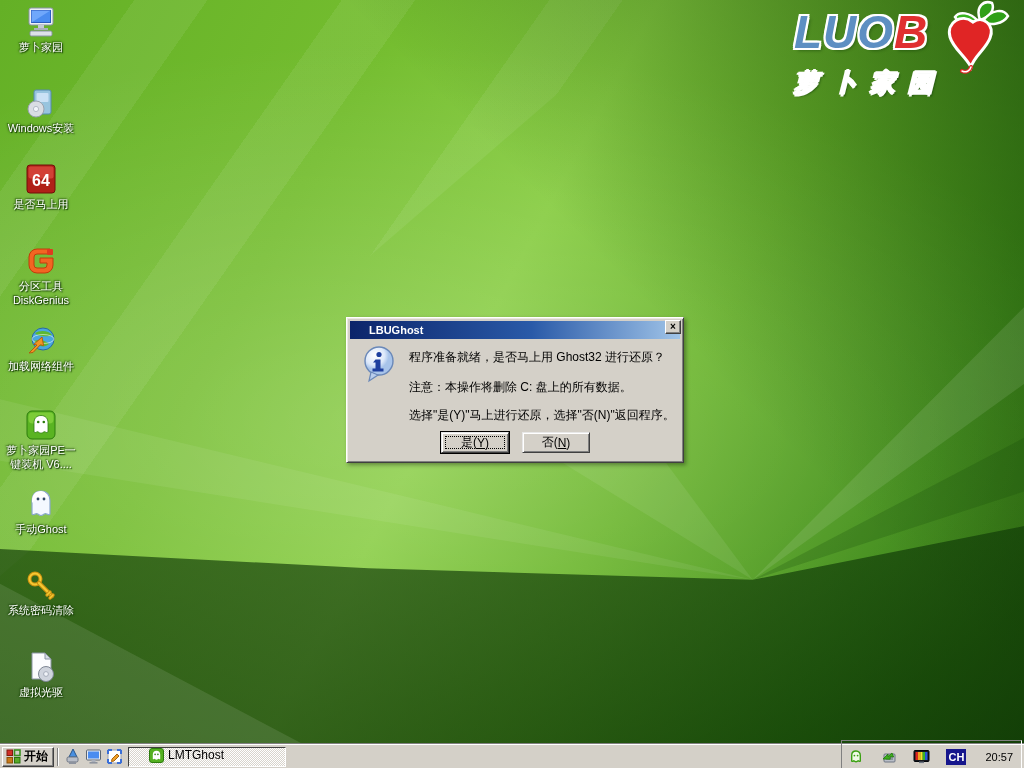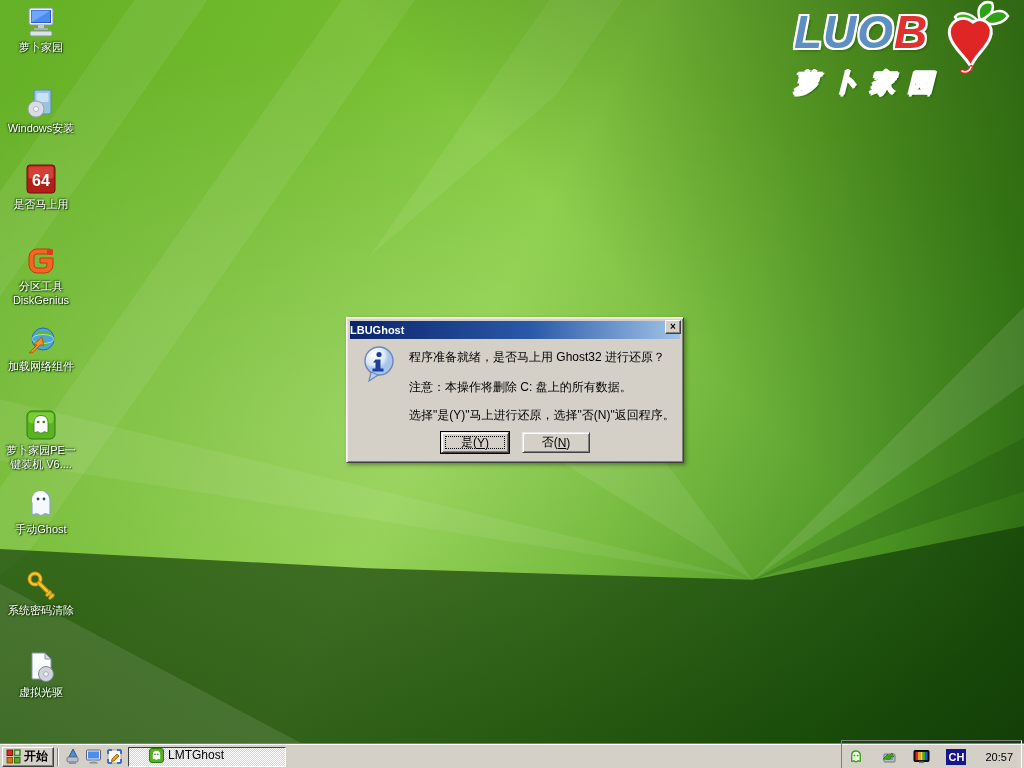--- a/index.html
+++ b/index.html
@@ -42,21 +42,21 @@
   .desk-icon .ic { width:34px; height:34px; display:flex; align-items:center; justify-content:center; }
   .desk-label { margin-top:2px; font-size:11px; line-height:12px; color:#fff; text-align:center;
       text-shadow:1px 1px 1px #143c04, -1px -1px 1px rgba(20,60,4,.55), 0 0 3px #143c04; }
 
   
   .dialog { position:absolute; left:346px; top:317px; width:338px; height:146px;
       background:#d4d0c8; border:1px solid #404040; border-top-color:#fff; border-left-color:#fff;
       box-shadow:inset 1px 1px 0 #ece9e2, inset -1px -1px 0 #808080, 2px 2px 4px rgba(0,0,0,.35); }
   .titlebar { position:absolute; left:3px; top:3px; right:3px; height:18px;
       background:linear-gradient(90deg,#0b246a 0%,#2a5aa8 55%,#a0c4e8 100%);
-      display:flex; align-items:center; padding-left:0; }
+      display:flex; align-items:center; padding-left:19px; }
   .title-text { color:#fff; font-size:11px; font-weight:bold; }
   .close-btn { position:absolute; right:2px; top:2px; width:16px; height:14px; background:#d4d0c8;
       border:1px solid; border-color:#fff #404040 #404040 #fff; box-shadow:inset -1px -1px 0 #808080;
       display:flex; align-items:center; justify-content:center; font-size:10px; font-weight:bold;
       color:#000; line-height:1; cursor:default; }
   .dlg-text { position:absolute; left:62px; font-size:12px; color:#000; white-space:nowrap; }
   .l1 { top:31px; } .l2 { top:61px; } .l3 { top:89px; }
   .info-icon { position:absolute; left:14px; top:27px; }
   .btn { position:absolute; top:114px; width:68px; height:21px; background:#d4d0c8;
       border:1px solid; border-color:#e8e8e8 #404040 #404040 #e8e8e8;

